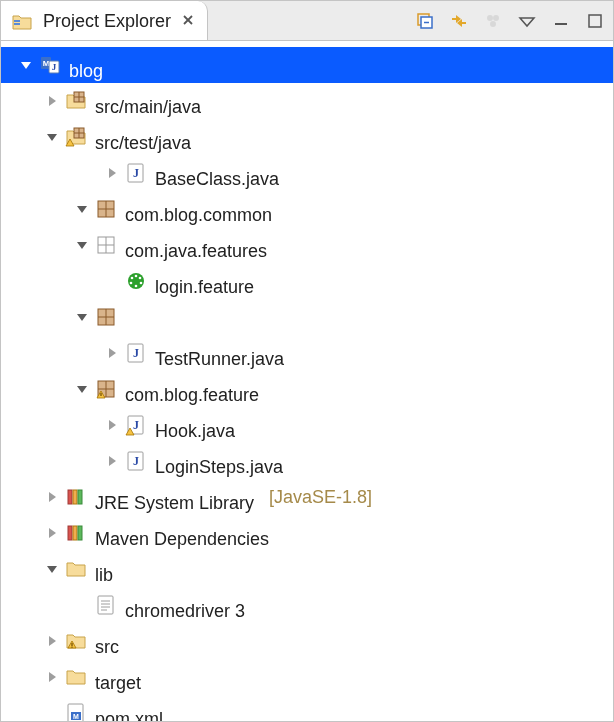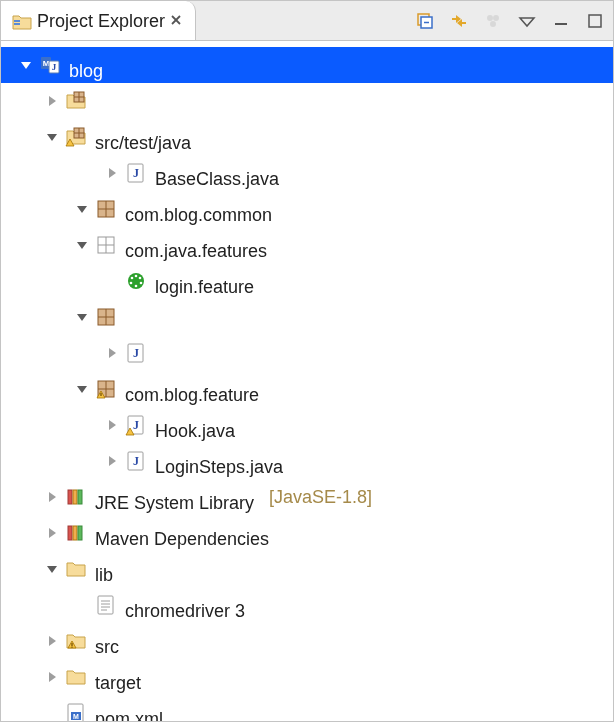--- a/index.html
+++ b/index.html
@@ -17,20 +17,21 @@
   .tabbar {
     display: flex;
     align-items: stretch;
     height: 40px;
     background: #ececec;
     border-bottom: 1px solid #c4c4c4;
   }
   .tab {
     display: flex;
     align-items: center;
+    gap: 6px;
     padding: 6px 12px 4px 10px;
     background: #fff;
     border-right: 1px solid #c4c4c4;
     border-top-right-radius: 10px;
     position: relative;
   }
   .tab-title { font-size: 18px; color: #222; }
   .tabbar-actions {
     margin-left: auto;
     display: flex;
@@ -270,20 +271,21 @@
     <span class="disclosure">
         <svg width="14" height="14" viewBox="0 0 14 14">
           <use href="#tri-closed-gray"></use>
         </svg>
       </span>
     <span class="icon">
         <svg width="22" height="22" viewBox="0 0 22 22">
           <use href="#ic-srcfolder"></use>
         </svg>
       </span>
+    <span class="label">src/main/java</span>
   </div>
 
   <div class="row">
     <span class="indent" style="width:38px"></span>
     <span class="disclosure">
         <svg width="14" height="14" viewBox="0 0 14 14">
           <use href="#tri-open-dark"></use>
         </svg>
       </span>
     <span class="icon">
@@ -369,20 +371,21 @@
     <span class="disclosure">
         <svg width="14" height="14" viewBox="0 0 14 14">
           <use href="#tri-closed-gray"></use>
         </svg>
       </span>
     <span class="icon">
         <svg width="22" height="22" viewBox="0 0 22 22">
           <use href="#ic-java"></use>
         </svg>
       </span>
+    <span class="label">TestRunner.java</span>
   </div>
 
   <div class="row">
     <span class="indent" style="width:68px"></span>
     <span class="disclosure">
         <svg width="14" height="14" viewBox="0 0 14 14">
           <use href="#tri-open-dark"></use>
         </svg>
       </span>
     <span class="icon">

